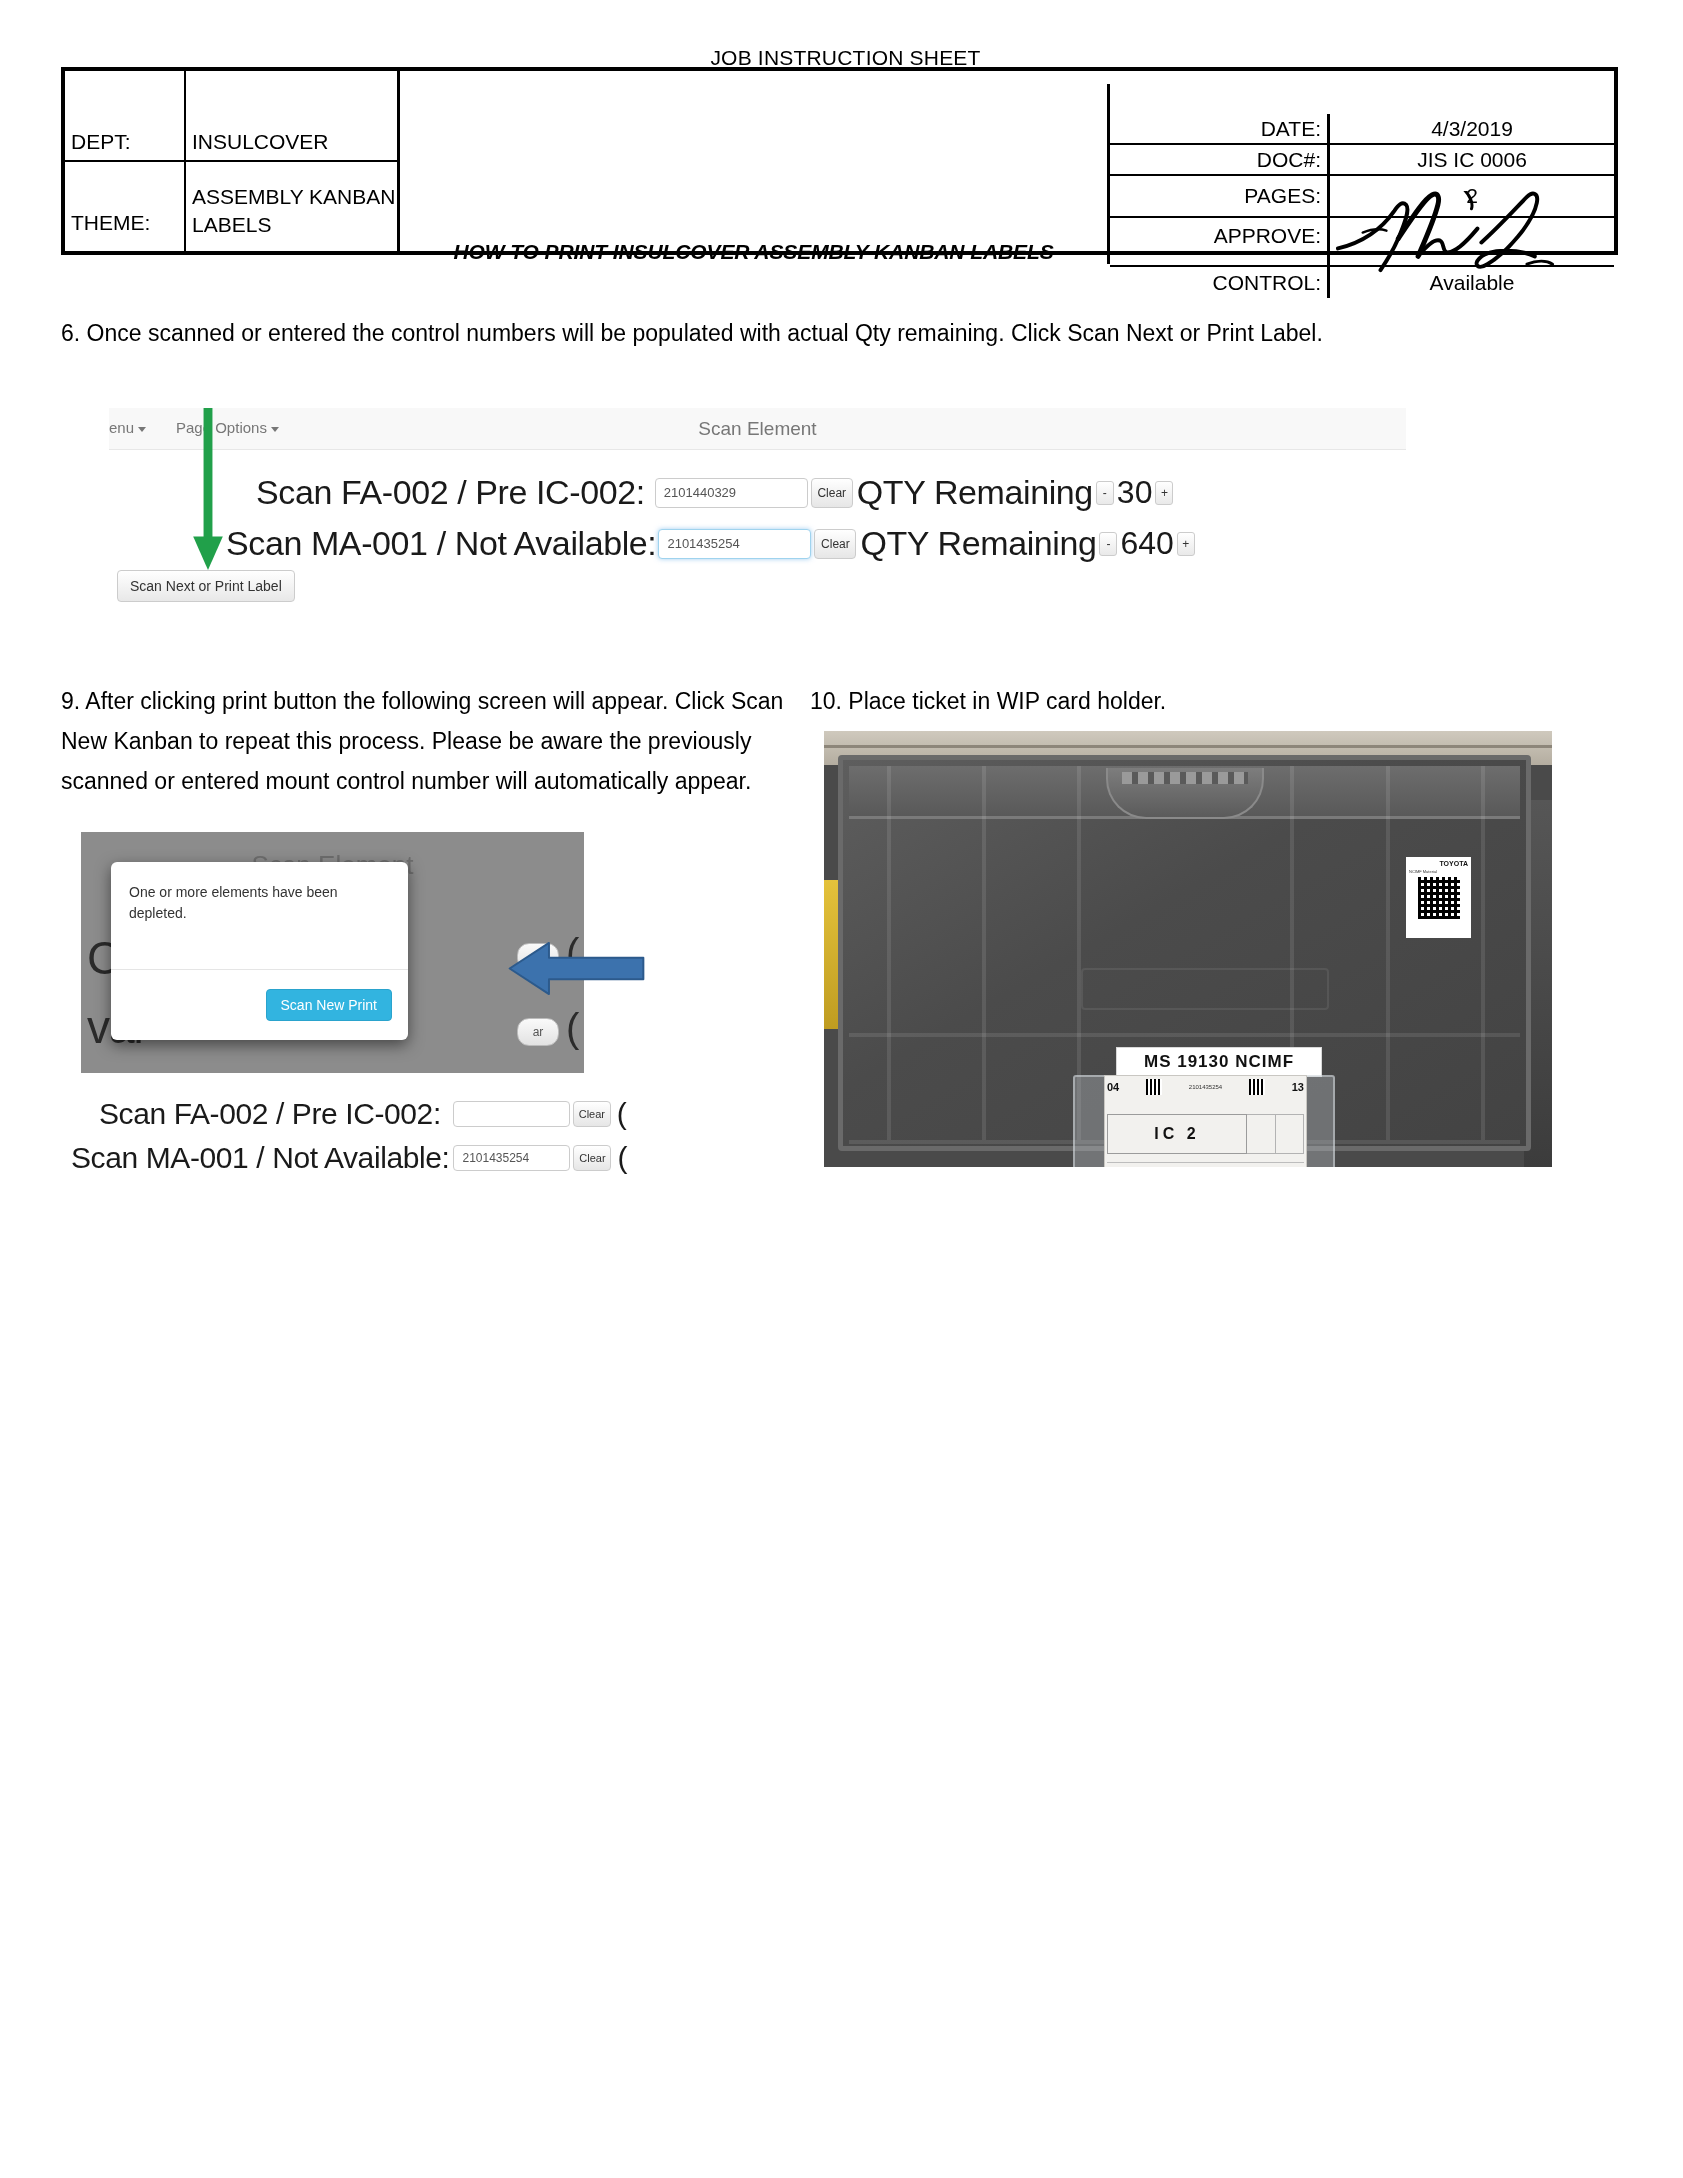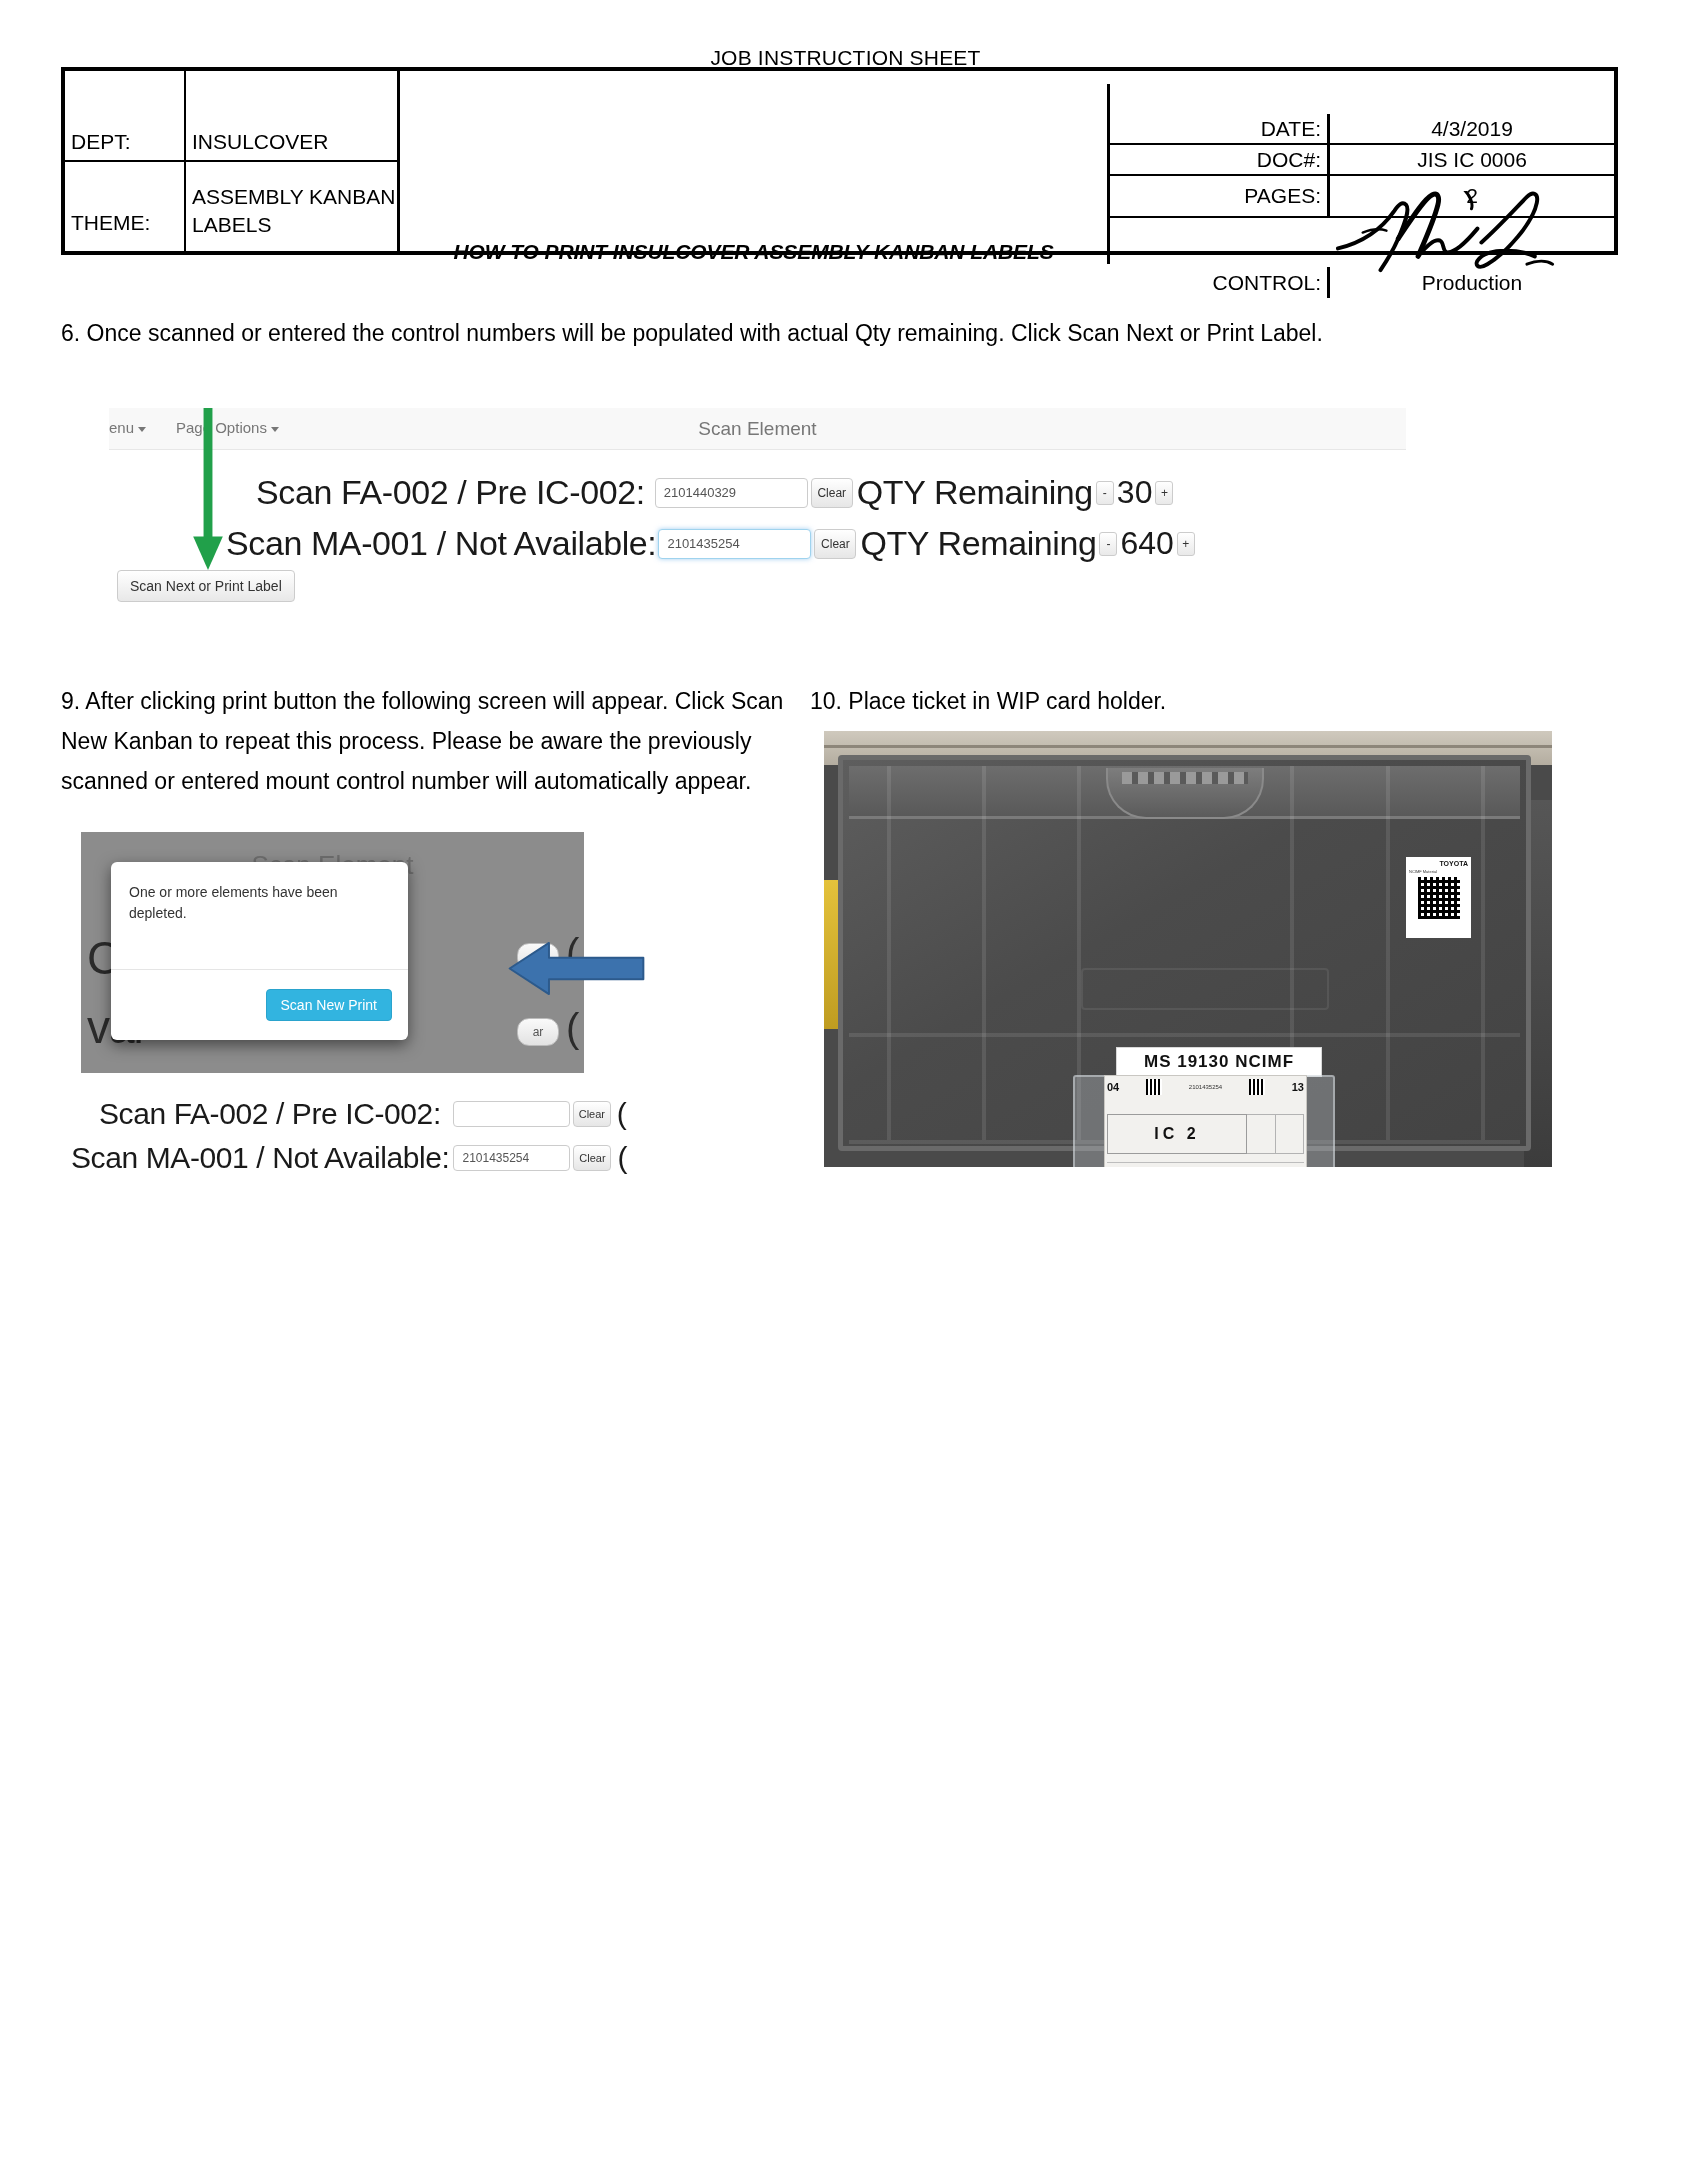--- a/index.html
+++ b/index.html
@@ -351,24 +351,28 @@
     <div class="mrow m2">
       <div class="lbl">DOC#:</div>
       <div class="val">JIS IC 0006</div>
     </div>
 
     <div class="mrow m3">
       <div class="lbl">PAGES:</div>
       <div class="val">2</div>
     </div>
 
+    <div class="mrow m4">
+      <div class="lbl">APPROVE:</div>
+      <div class="val"></div>
+    </div>
 
     <div class="mrow m5">
       <div class="lbl">CONTROL:</div>
-      <div class="val">Production</div>
+      <div class="val">Available</div>
     </div>
 
     <div class="sig-wrap">
       <svg width="277" height="99" viewBox="0 0 280 100">
         <g fill="none" stroke="#000" stroke-linecap="round" stroke-linejoin="round">
           <path d="M5 58 C30 52 48 40 62 20 C66 14 70 10 74 14 C78 19 72 34 66 48 C60 62 52 74 48 80" stroke-width="4"></path>
           <path d="M66 48 C78 30 92 8 100 4 C106 1 108 6 106 14 C102 30 92 52 86 66" stroke-width="5"></path>
           <path d="M86 66 C94 56 102 48 108 50 C113 52 110 62 116 62 C124 62 136 50 146 38" stroke-width="4"></path>
           <path d="M150 52 C168 36 186 16 196 6 C202 0 208 2 206 12 C202 32 176 62 156 74
                    C146 80 142 74 148 68 C158 58 186 58 204 66" stroke-width="4"></path>

